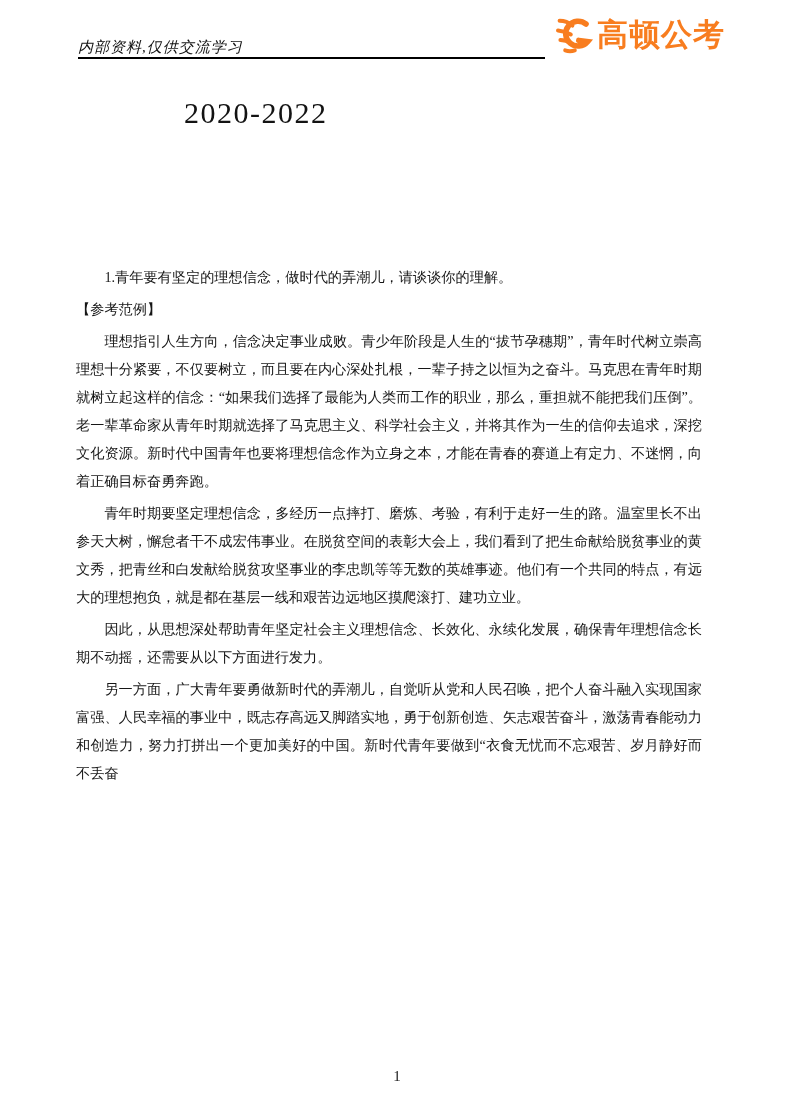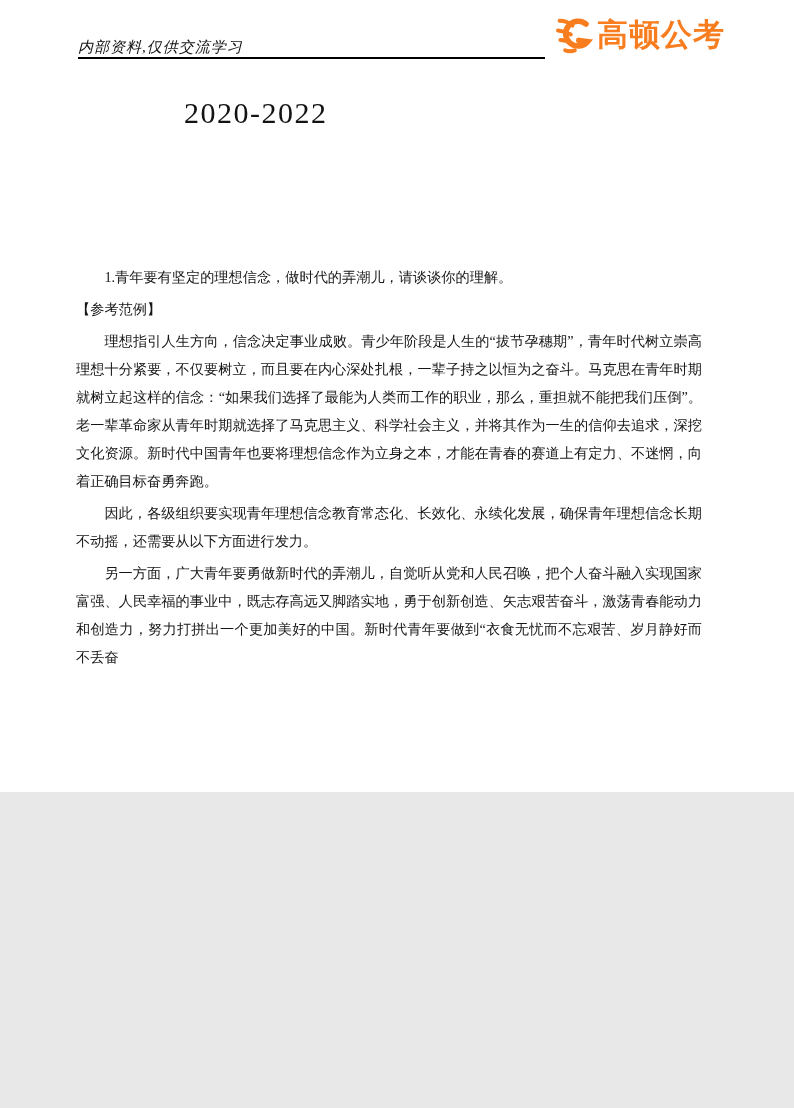--- a/index.html
+++ b/index.html
@@ -1,19 +1,19 @@
 <!DOCTYPE html>
 <html><head>
 <meta charset="utf-8">
 <style>
   html, body { margin: 0; padding: 0; background: #e8e8e8; }
   .page {
     position: relative;
     width: 794px;
-    height: 792px;
+    height: 1108px;
     margin: 0 auto;
     background: #ffffff;
     overflow: hidden;
     font-family: "Liberation Serif", "DejaVu Serif", serif;
     color: #161616;
   }
 
   
   .header-note {
     position: absolute;
@@ -101,19 +101,20 @@
     </svg>
     <span class="logo-text" style="color:#F87D1F">高顿公考</span>
   </div>
 
   <h1 class="title">2020-2022</h1>
 
   <div class="content">
     <p class="indent">1.青年要有坚定的理想信念，做时代的弄潮儿，请谈谈你的理解。</p>
     <p>【参考范例】</p>
     <p class="indent">理想指引人生方向，信念决定事业成败。青少年阶段是人生的“拔节孕穗期”，青年时代树立崇高理想十分紧要，不仅要树立，而且要在内心深处扎根，一辈子持之以恒为之奋斗。马克思在青年时期就树立起这样的信念：“如果我们选择了最能为人类而工作的职业，那么，重担就不能把我们压倒”。老一辈革命家从青年时期就选择了马克思主义、科学社会主义，并将其作为一生的信仰去追求，深挖文化资源。新时代中国青年也要将理想信念作为立身之本，才能在青春的赛道上有定力、不迷惘，向着正确目标奋勇奔跑。</p>
-    <p class="indent">因此，各级组织要实现青年理想信念教育常态化、长效化、永续化发展，确保青年理想信念长期不动摇，还需要从以下方面进行发力。</p>
+    <p class="indent">青年时期要坚定理想信念，多经历一点摔打、磨炼、考验，有利于走好一生的路。温室里长不出参天大树，懈怠者干不成宏伟事业。在脱贫空间的表彰大会上，我们看到了把生命献给脱贫事业的黄文秀，把青丝和白发献给脱贫攻坚事业的李忠凯等等无数的英雄事迹。他们有一个共同的特点，有远大的理想抱负，就是都在基层一线和艰苦边远地区摸爬滚打、建功立业。</p>
+    <p class="indent">因此，从思想深处帮助青年坚定社会主义理想信念、长效化、永续化发展，确保青年理想信念长期不动摇，还需要从以下方面进行发力。</p>
     <p class="indent">另一方面，广大青年要勇做新时代的弄潮儿，自觉听从党和人民召唤，把个人奋斗融入实现国家富强、人民幸福的事业中，既志存高远又脚踏实地，勇于创新创造、矢志艰苦奋斗，激荡青春能动力和创造力，努力打拼出一个更加美好的中国。新时代青年要做到“衣食无忧而不忘艰苦、岁月静好而不丢奋</p>
   </div>
 
   <div class="page-number">1</div>
 
 </div>
 
 </body></html>

